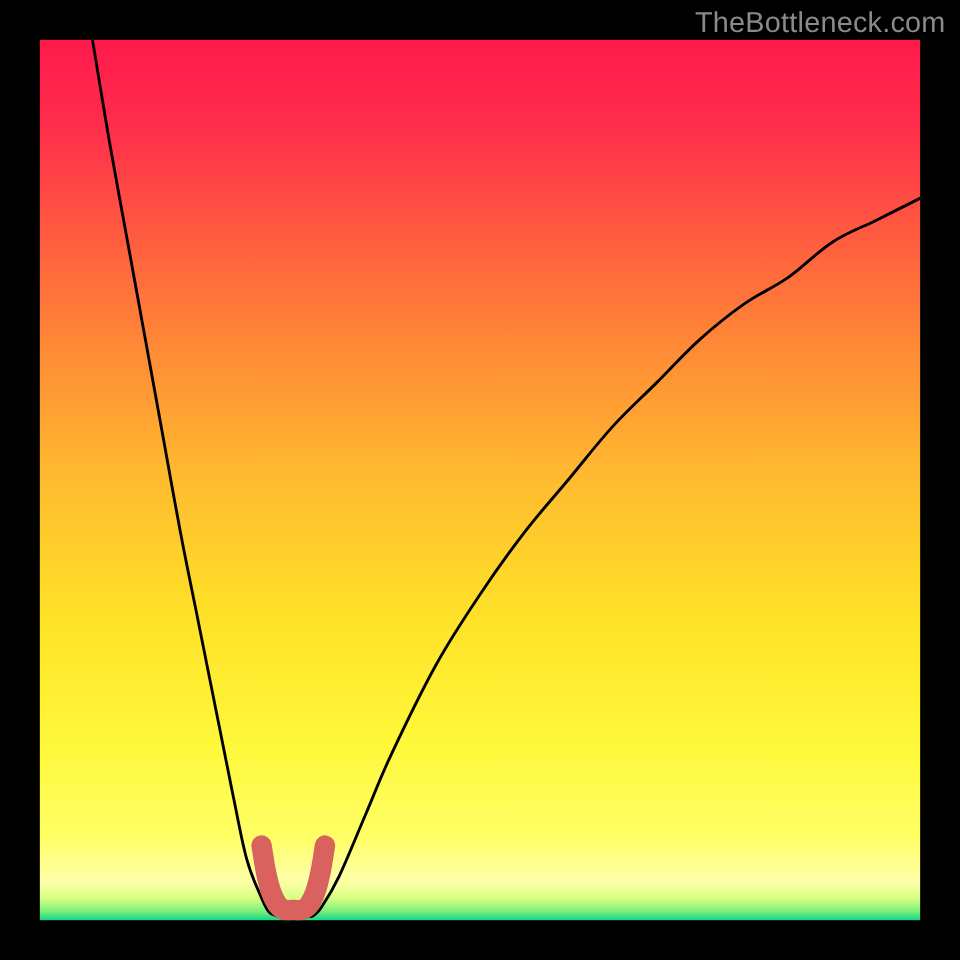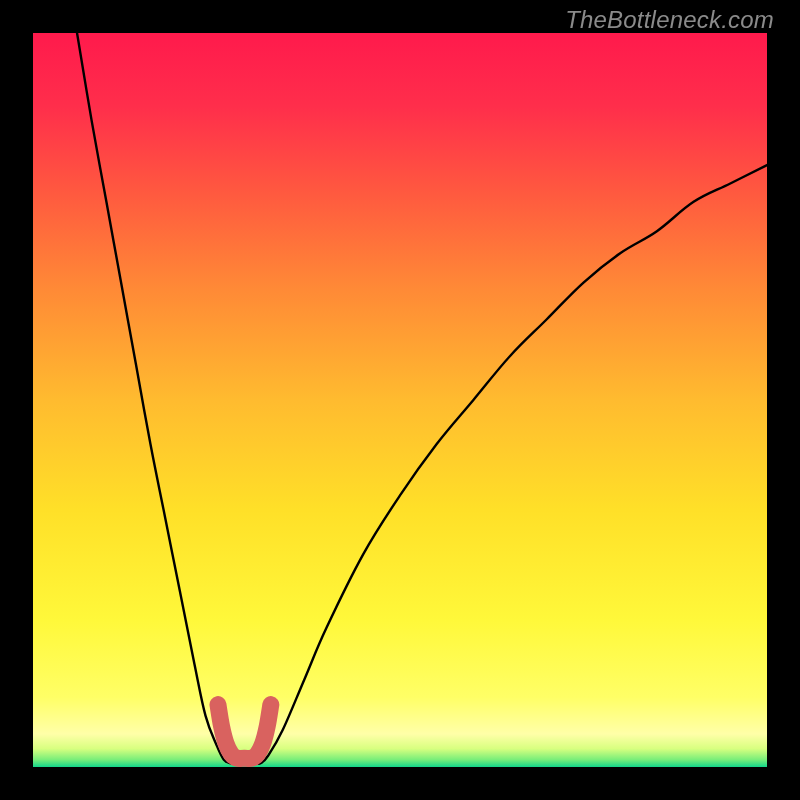--- a/index.html
+++ b/index.html
@@ -19,27 +19,26 @@
   .plot {
     position: absolute;
     left: 33px;
     top: 33px;
     width: 734px;
     height: 734px;
   }
   .watermark {
     position: absolute;
     top: 6px;
-    right: 26px;
+    right: 12px;
     font-family: Arial, Helvetica, sans-serif;
     font-size: 24px;
     color: #8a8a8a;
     letter-spacing: 0.2px;
     user-select: none;
-    font-style: italic;
   }
 </style>
 </head>
 <body>
 
 <div class="outer">
   <div class="watermark">TheBottleneck.com</div>
   <svg class="plot" viewBox="0 0 734 734" preserveAspectRatio="none">
     <defs>
       <linearGradient id="bg-grad" x1="0" y1="0" x2="0" y2="1">

